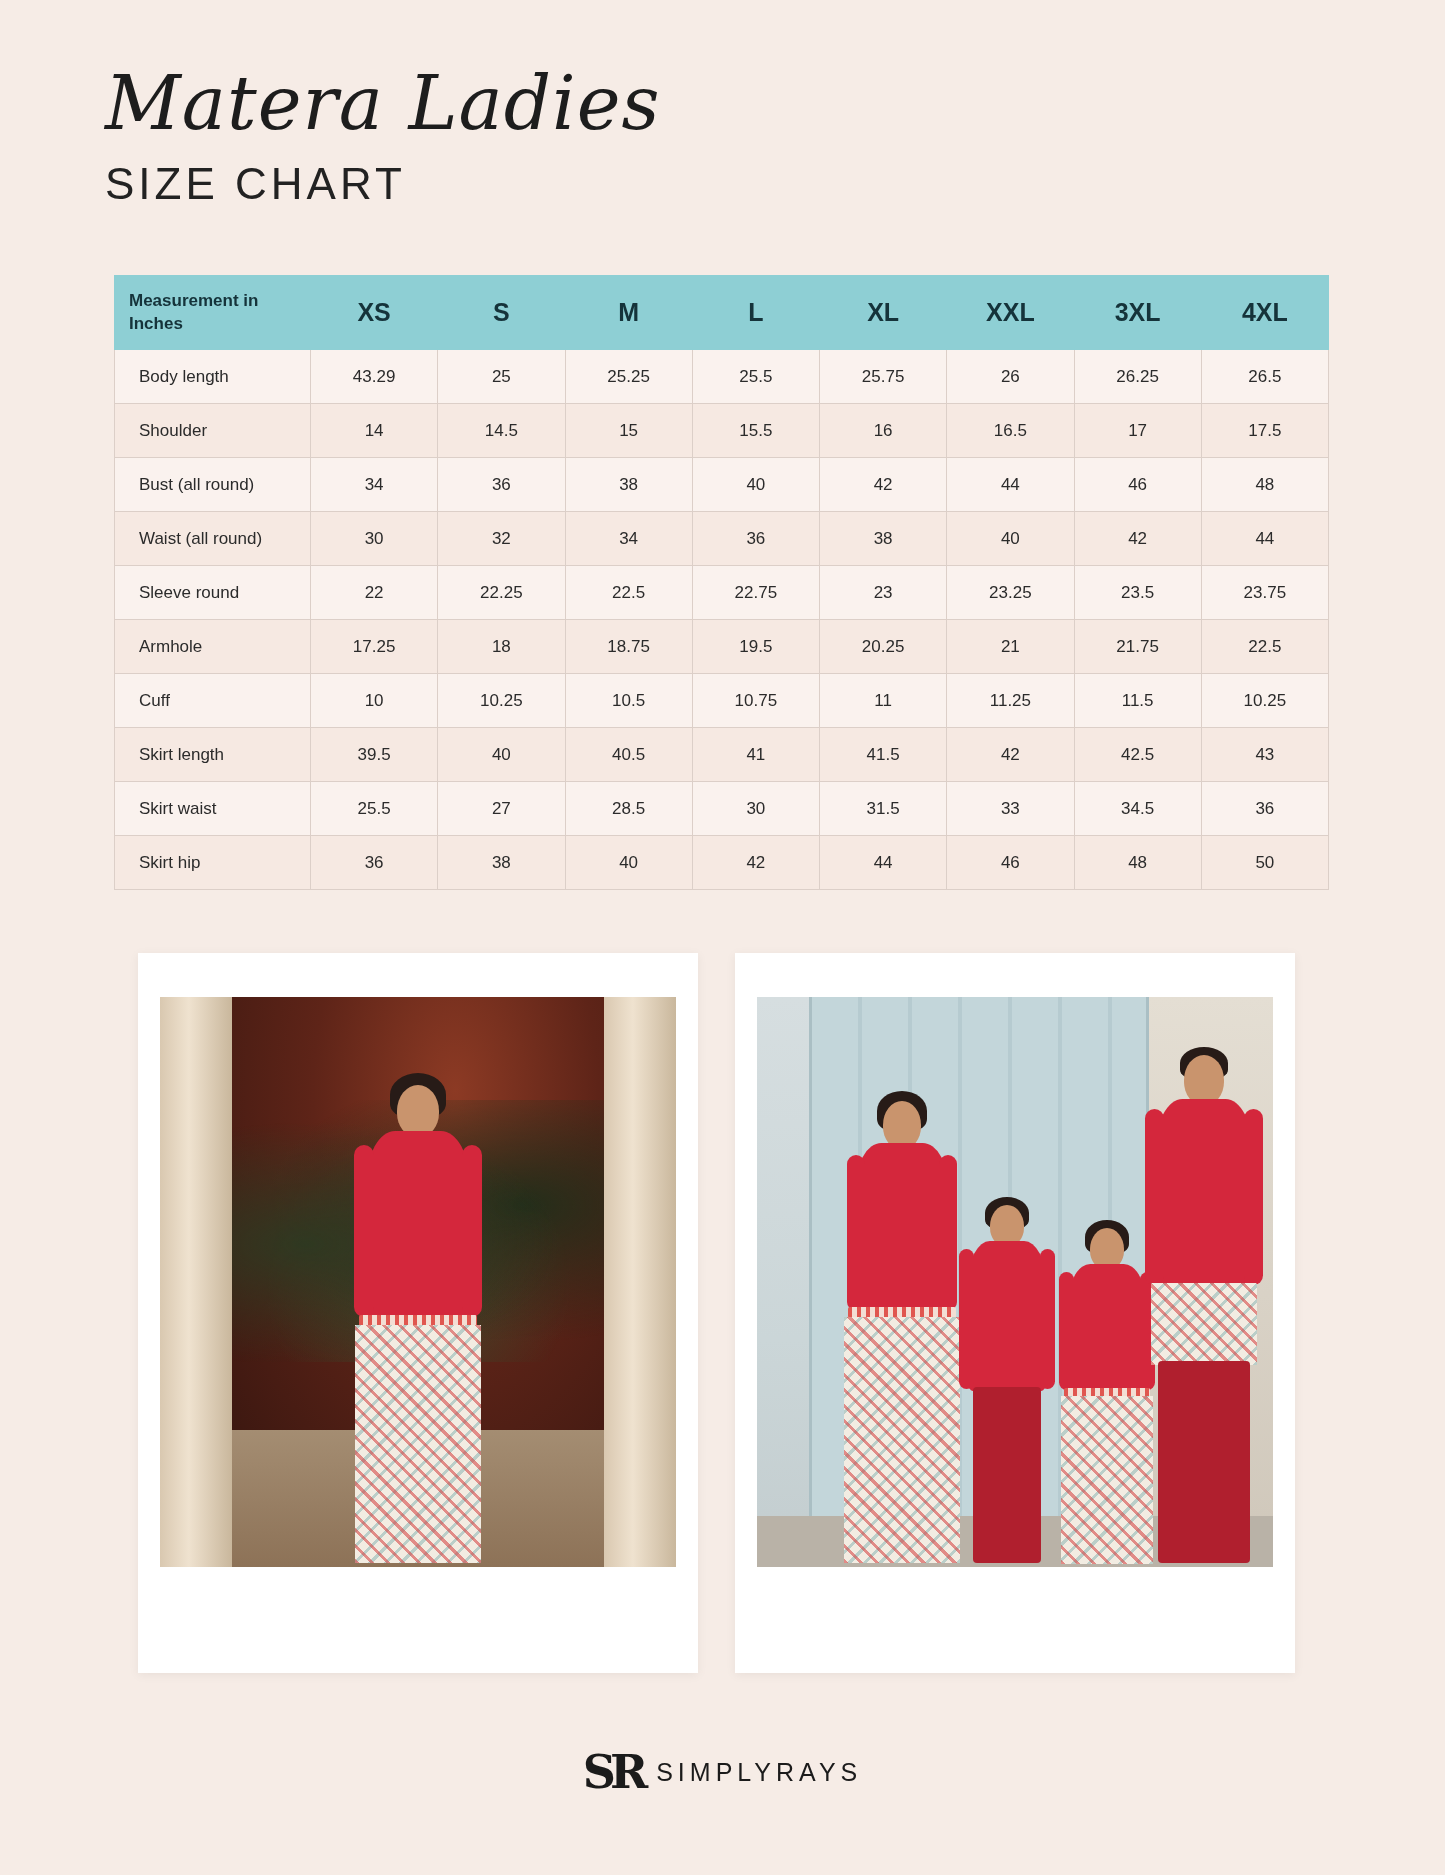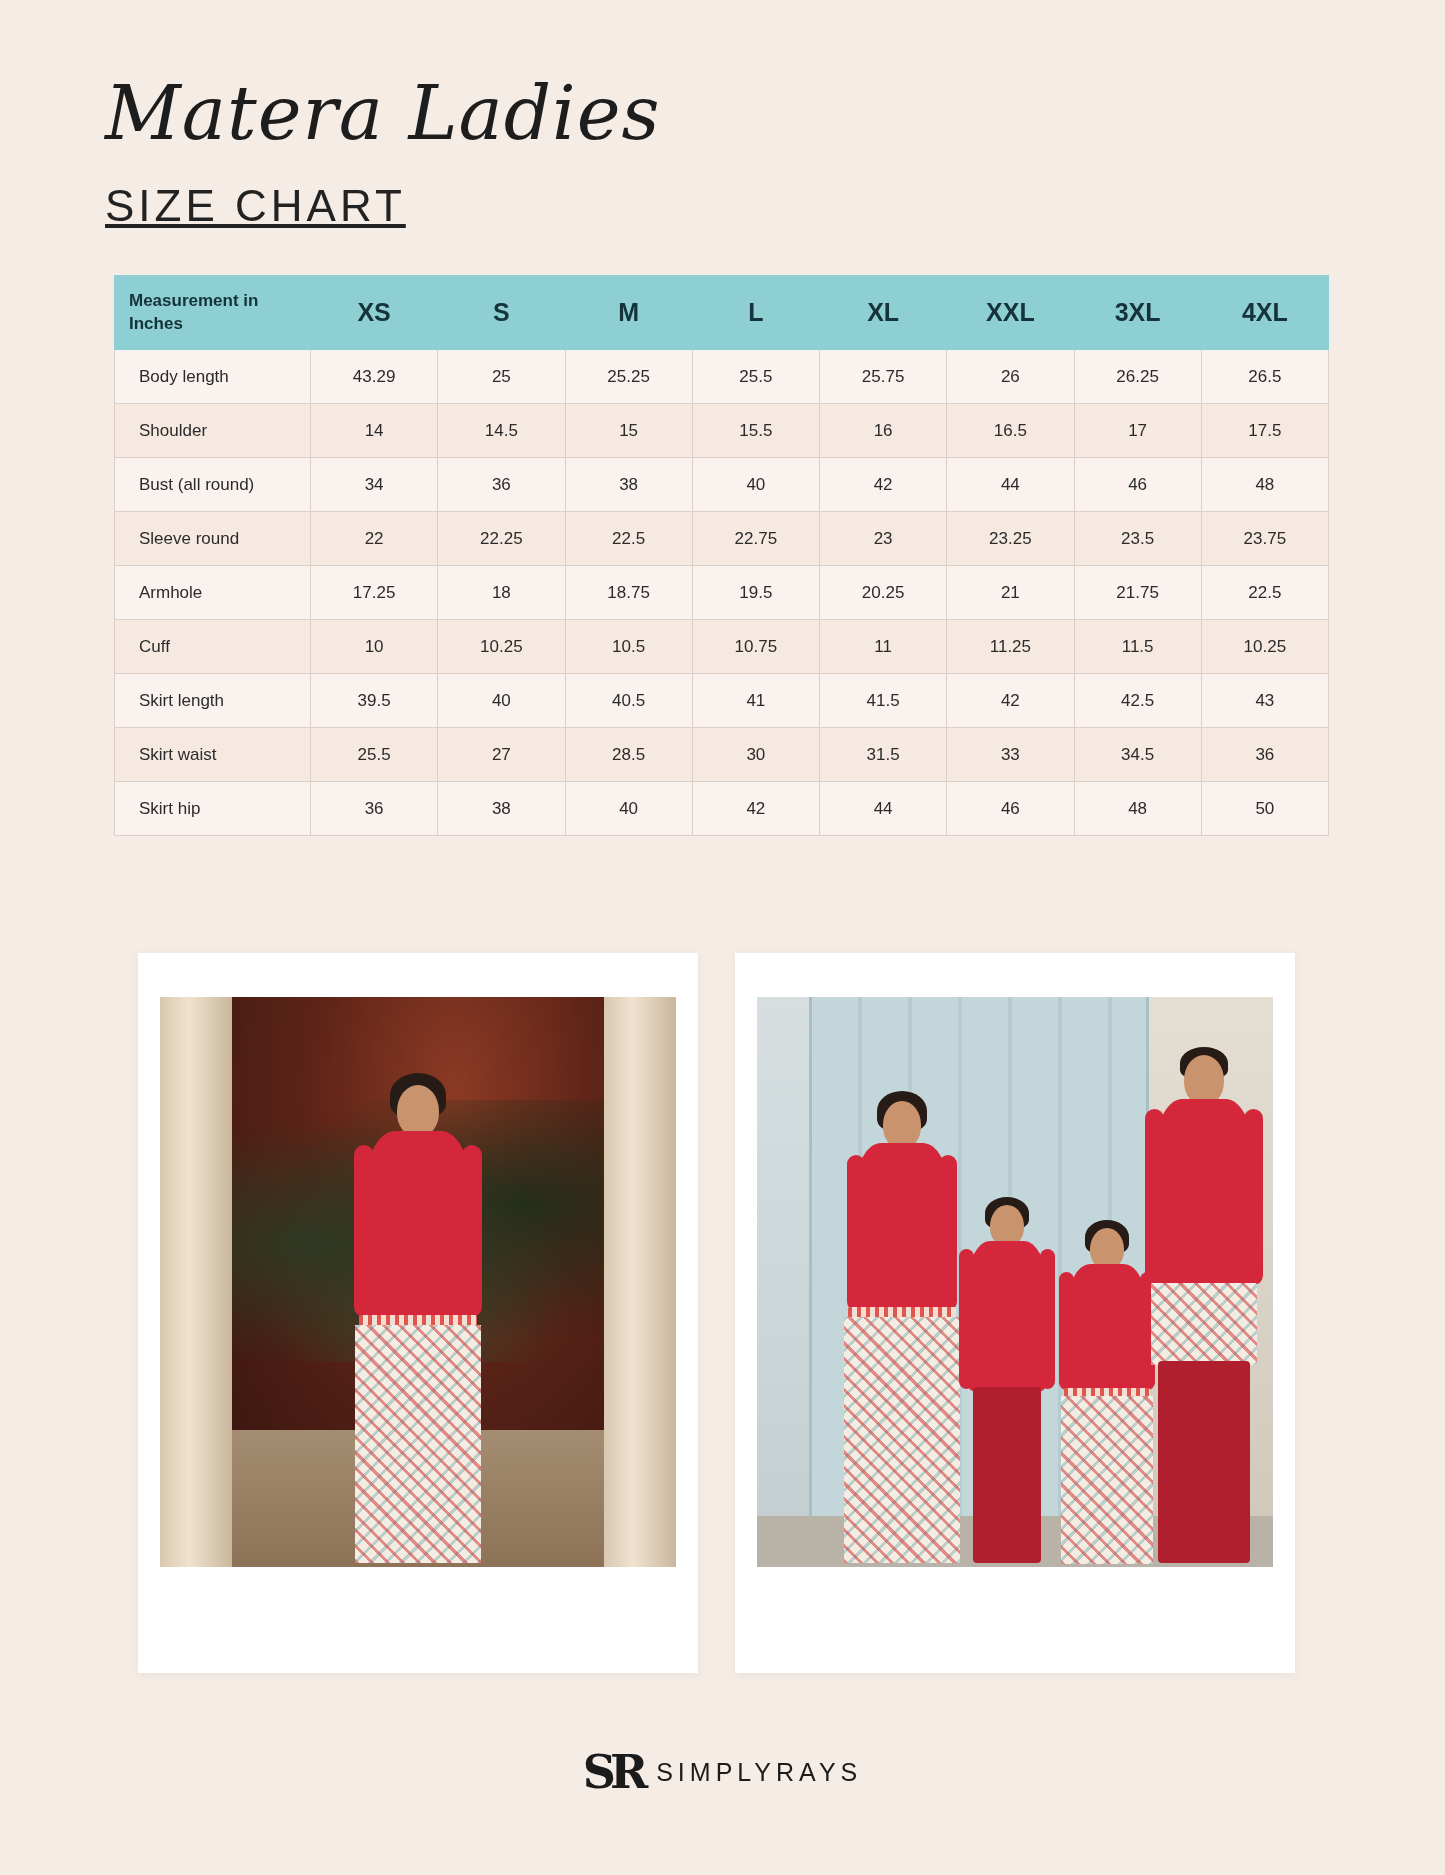--- a/index.html
+++ b/index.html
@@ -18,39 +18,38 @@
     width: 1445px;
     height: 1875px;
     position: relative;
     padding: 0;
   }
 
   
   .title-block {
     position: absolute;
     left: 105px;
-    top: 75px;
+    top: 65px;
   }
   .title-script {
     font-family: "DejaVu Serif", serif;
     font-style: italic;
     font-size: 74px;
     line-height: 1.05;
     letter-spacing: 1px;
     color: #1d1d1d;
     font-weight: 400;
   }
   .title-sub {
     font-family: "Liberation Sans", sans-serif;
     font-size: 44px;
     letter-spacing: 4px;
     color: #222;
-    margin-top: 28px;
+    margin-top: 16px;
     font-weight: 300;
-    text-decoration: underline;
   }
 
   
   .table-wrap {
     position: absolute;
     left: 114px;
     top: 275px;
     width: 1215px;
   }
   table.size-chart {
@@ -311,20 +310,31 @@
         <tr>
           <td class="first-col">Bust (all round)</td>
           <td>34</td>
           <td>36</td>
           <td>38</td>
           <td>40</td>
           <td>42</td>
           <td>44</td>
           <td>46</td>
           <td>48</td>
+        </tr>
+        <tr>
+          <td class="first-col">Waist (all round)</td>
+          <td>30</td>
+          <td>32</td>
+          <td>34</td>
+          <td>36</td>
+          <td>38</td>
+          <td>40</td>
+          <td>42</td>
+          <td>44</td>
         </tr>
         <tr>
           <td class="first-col">Sleeve round</td>
           <td>22</td>
           <td>22.25</td>
           <td>22.5</td>
           <td>22.75</td>
           <td>23</td>
           <td>23.25</td>
           <td>23.5</td>

